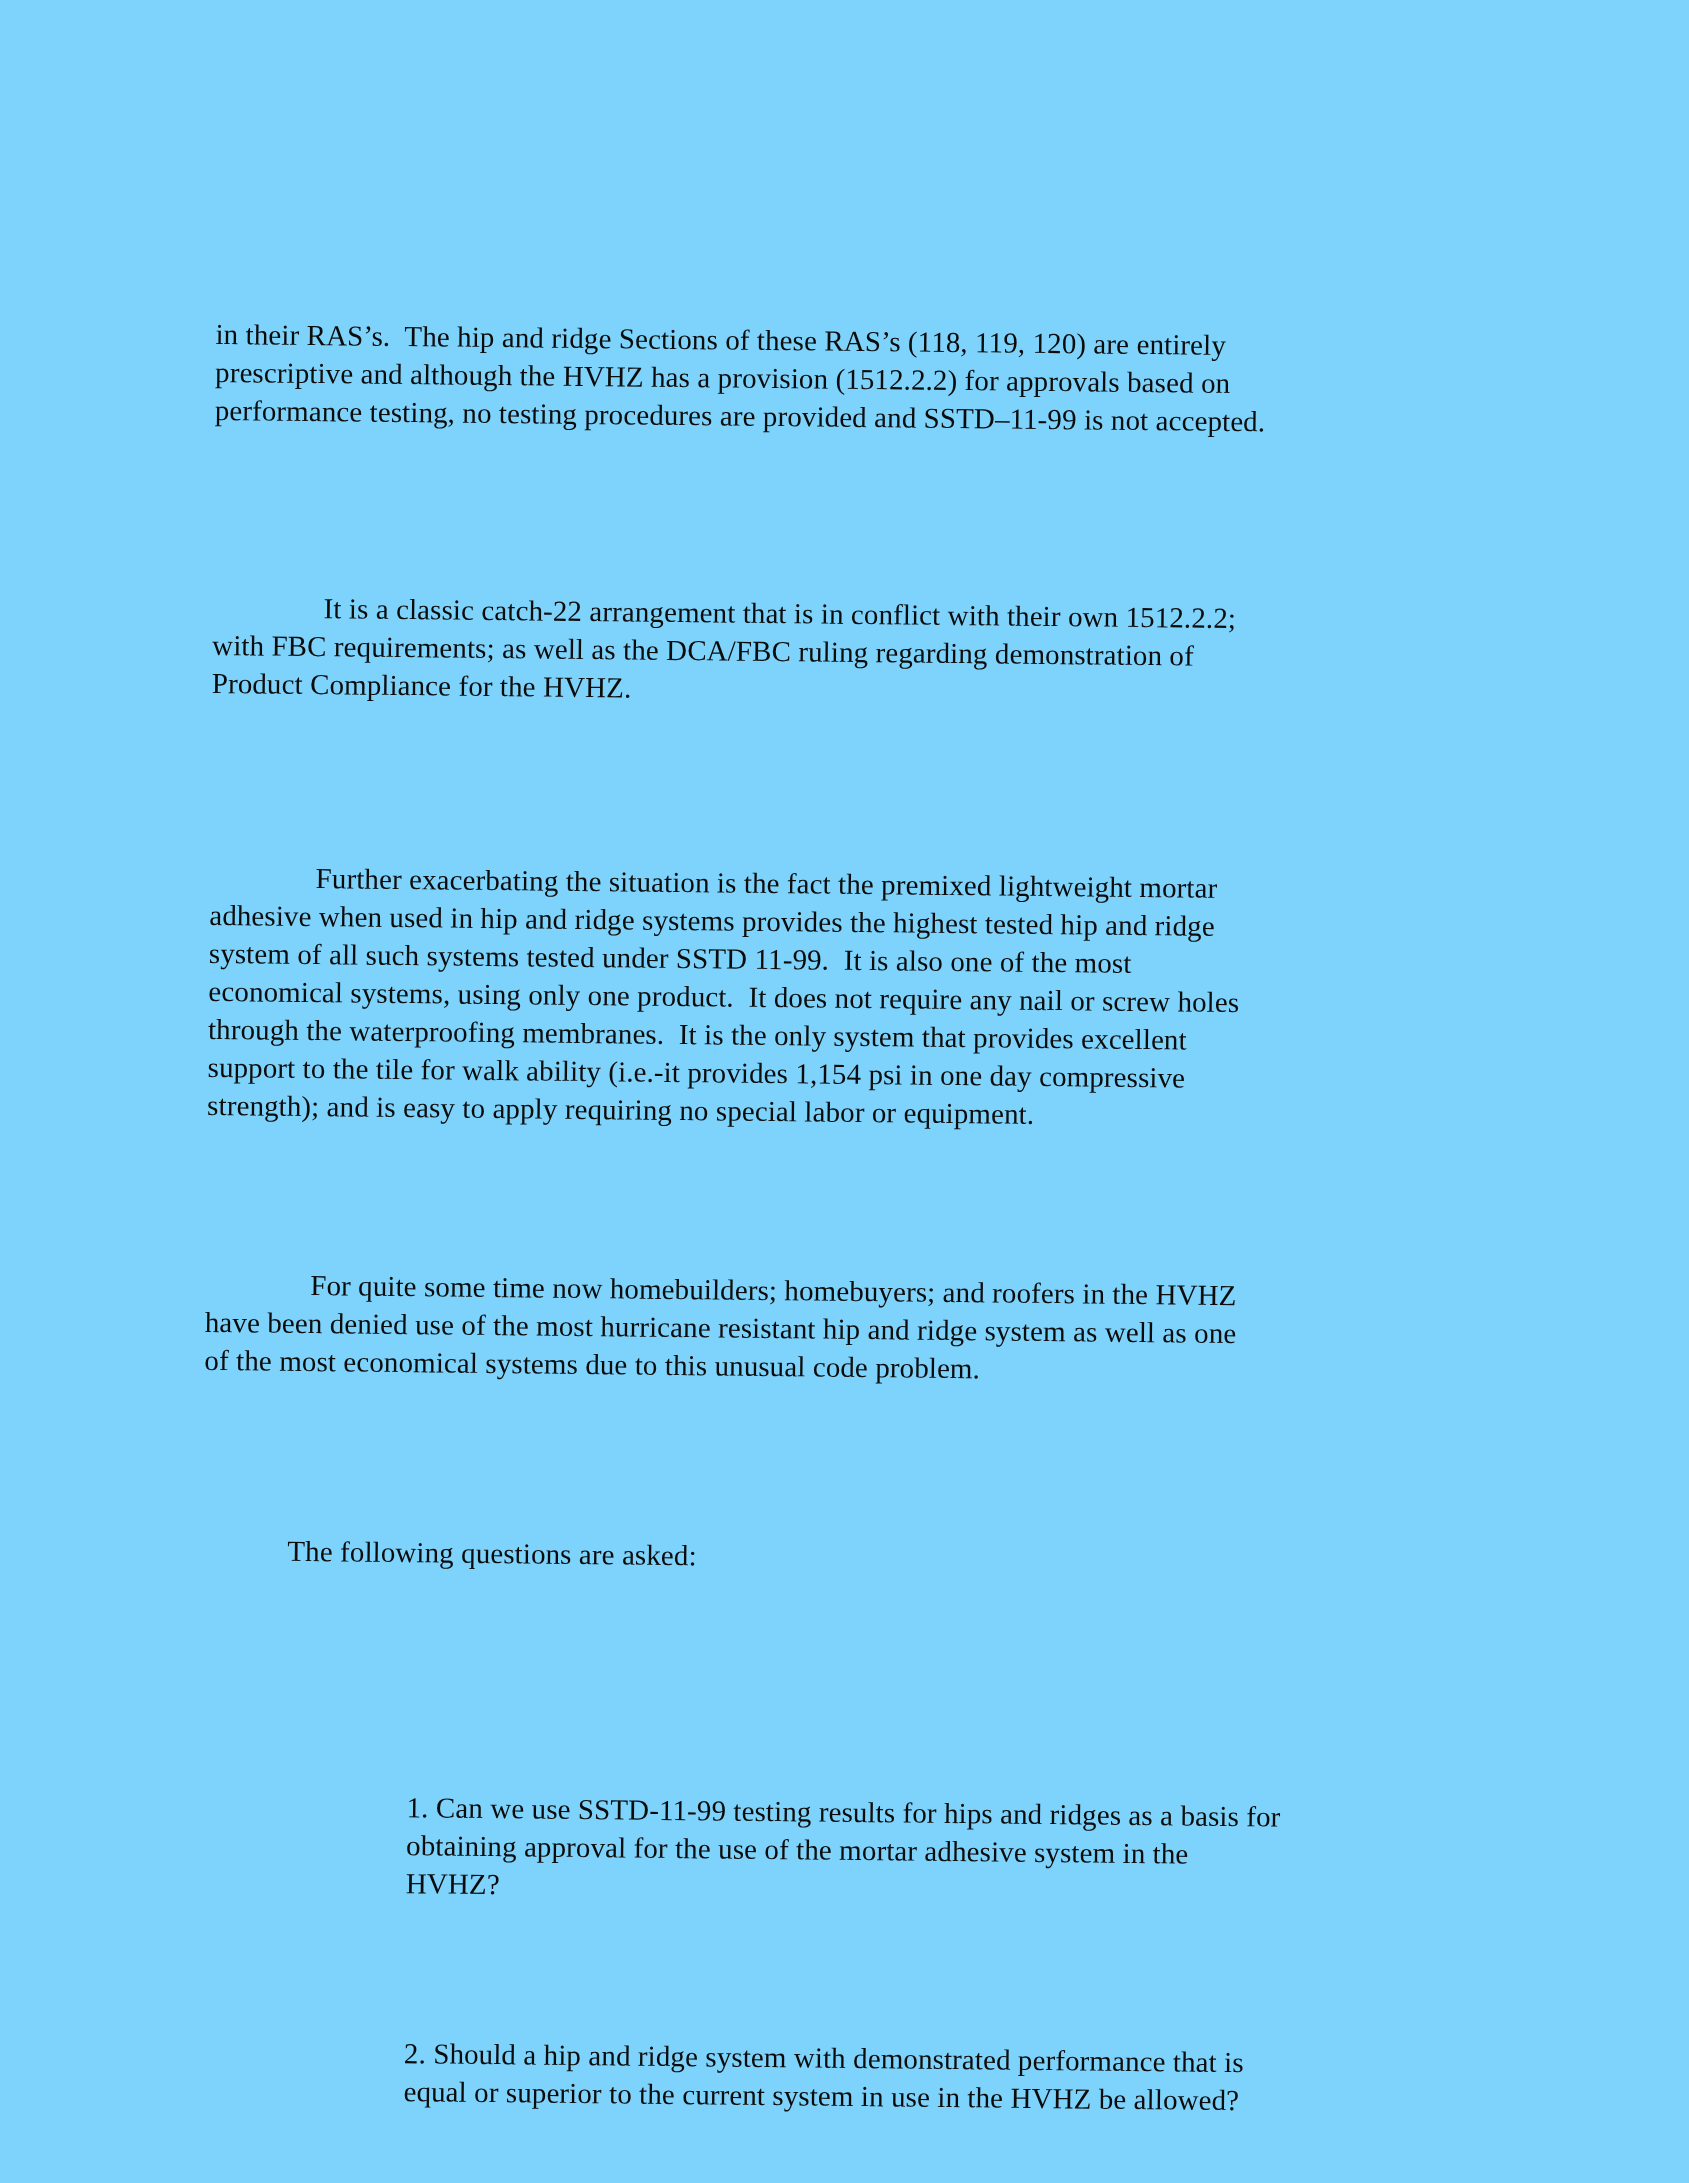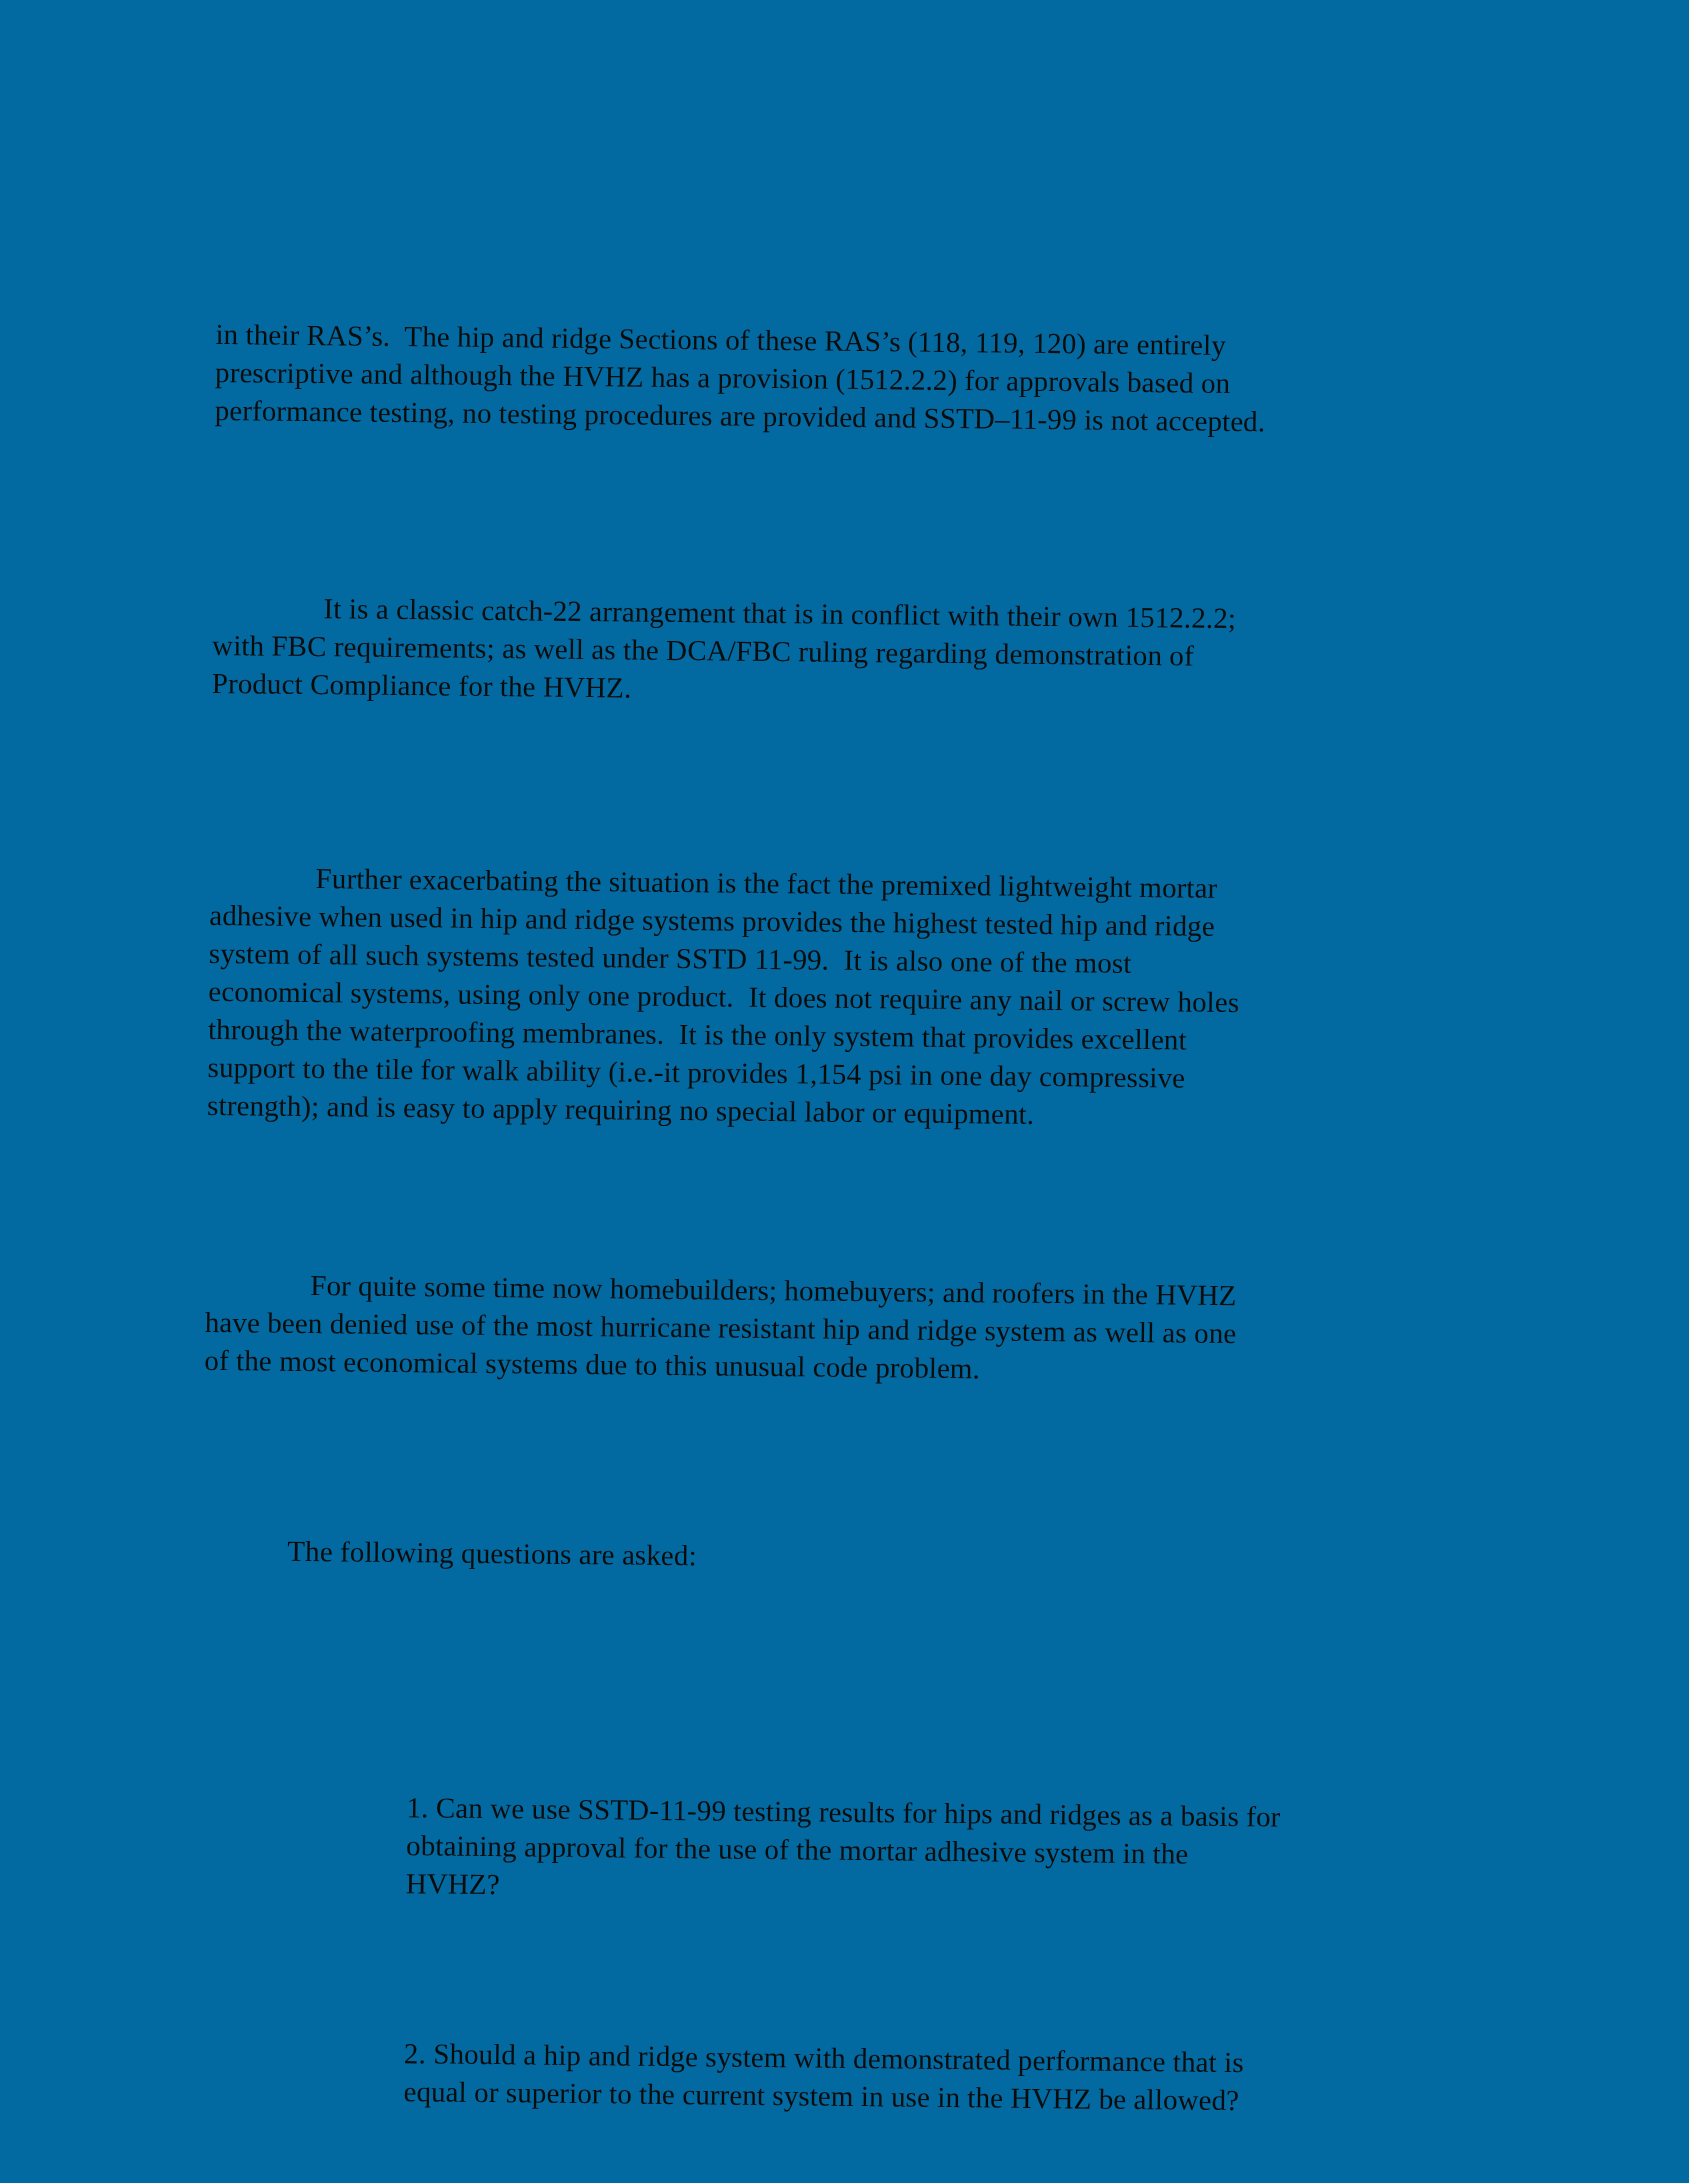--- a/index.html
+++ b/index.html
@@ -4,21 +4,21 @@
 <style>
   html, body {
     margin: 0;
     padding: 0;
     background: #ffffff;
   }
   .page {
     position: relative;
     width: 1690px;
     height: 2183px;
-    background: #0369a1;
+    background: #7dd3fc;
     overflow: hidden;
     color: #0c0c0c;
     font-family: "Liberation Serif", "DejaVu Serif", serif;
   }
   
   .content {
     position: absolute;
     left: 217px;
     top: 201px;
     width: 1319px;

